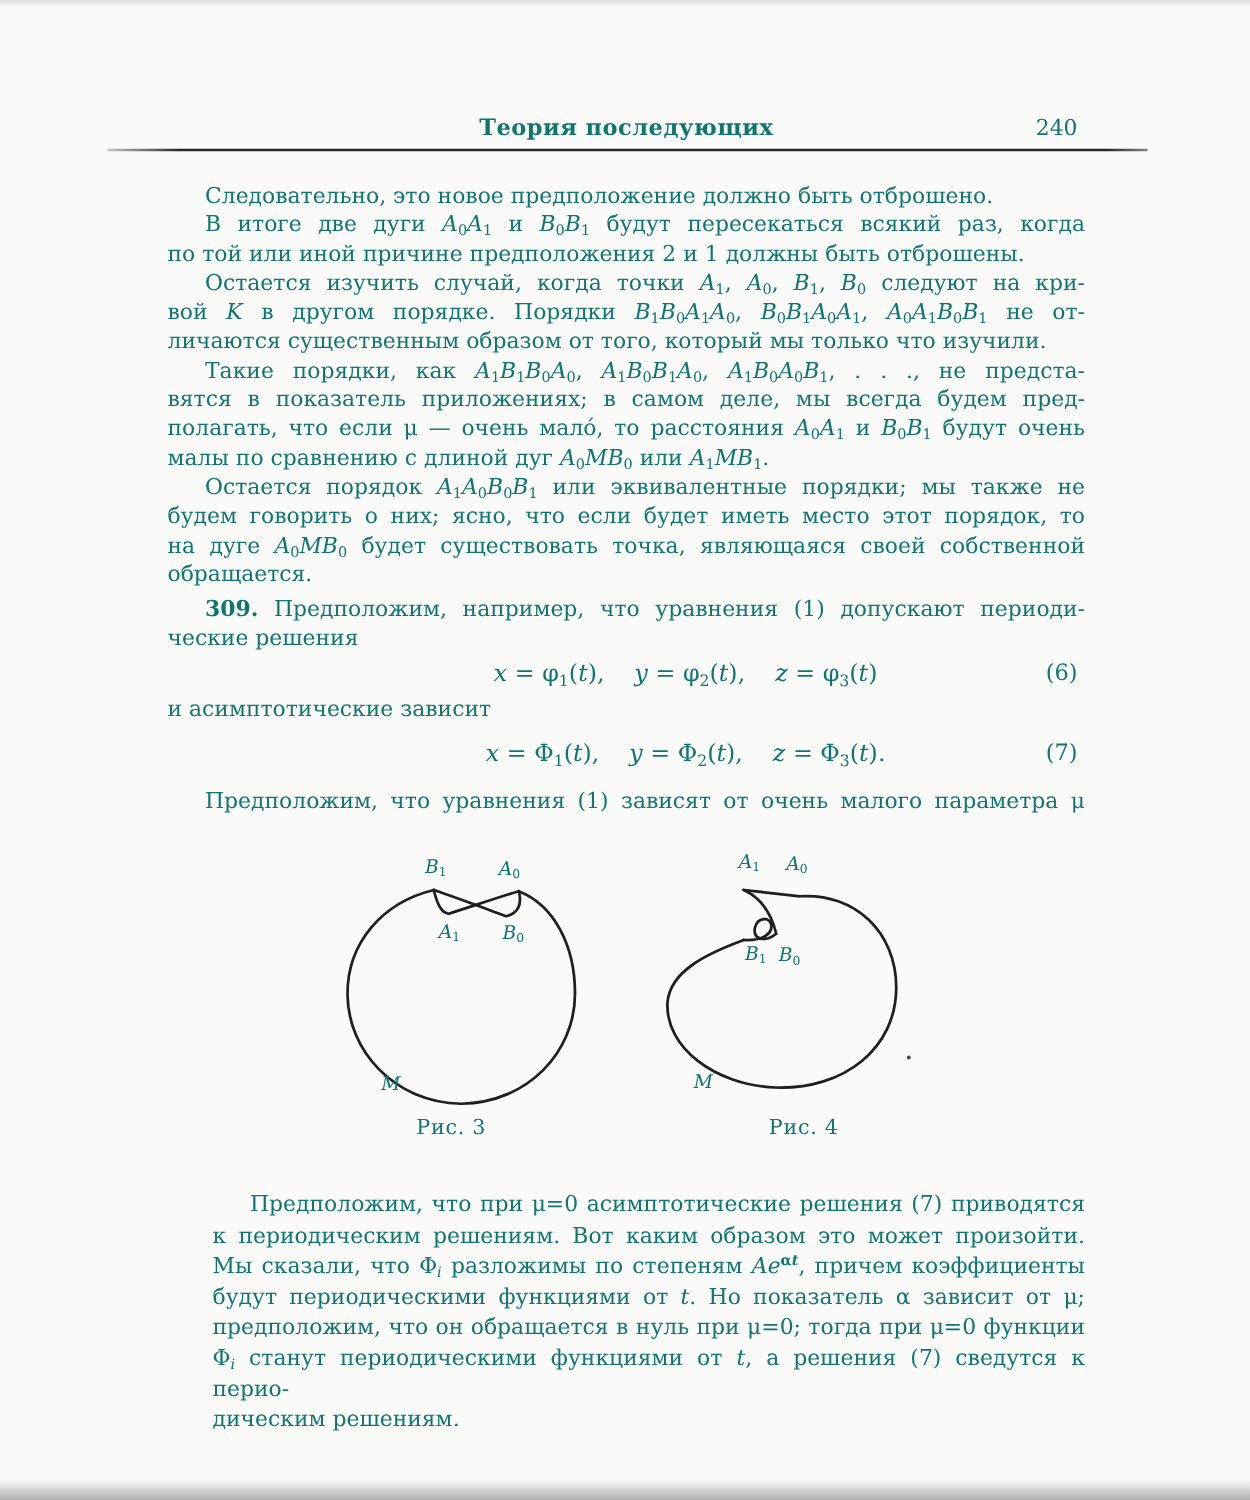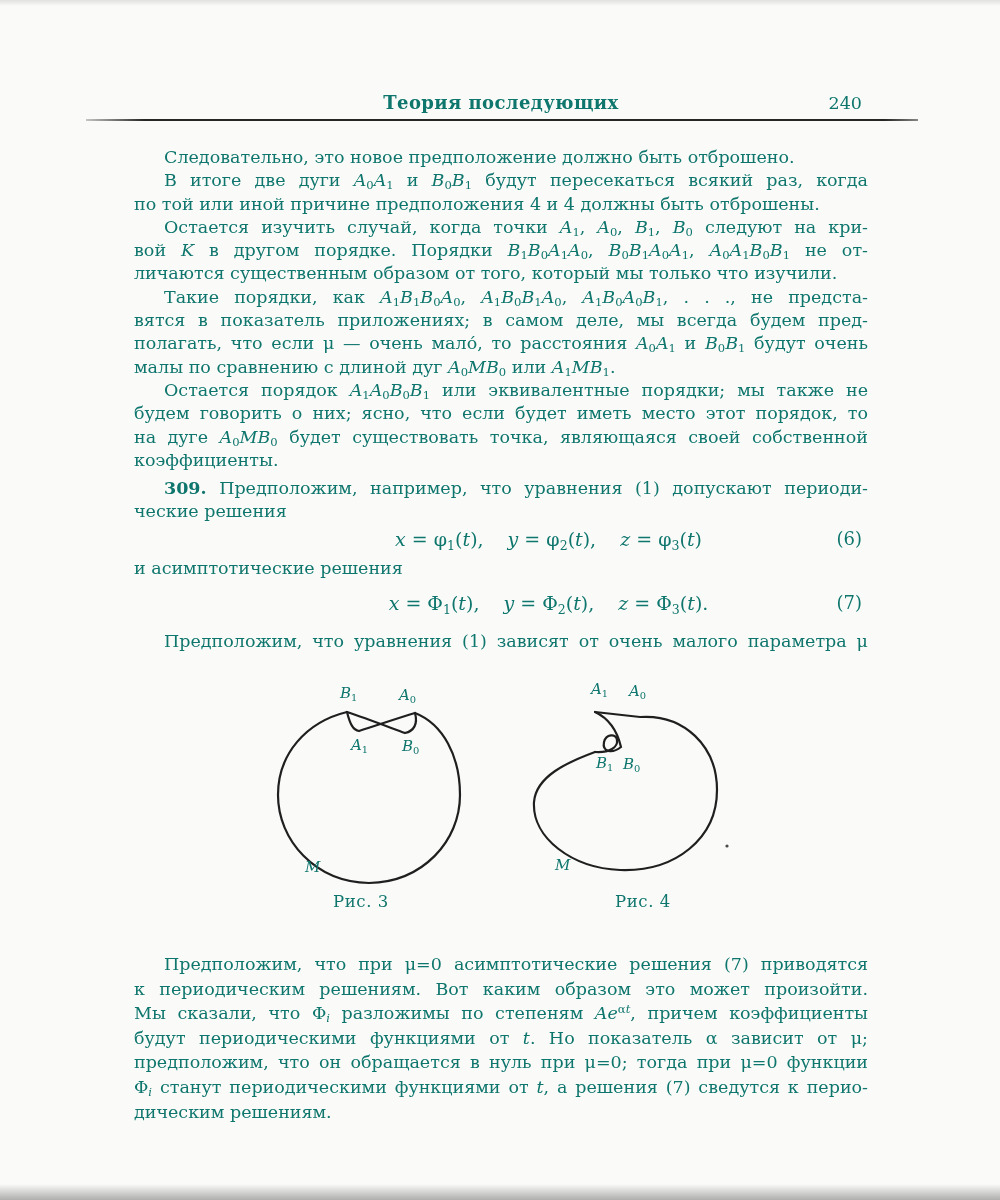--- a/index.html
+++ b/index.html
@@ -23,25 +23,25 @@
   .title{position:absolute;left:0;right:0;text-align:center;
          font-weight:bold;font-size:18px;letter-spacing:0.4px;}
   .pagenum{position:absolute;right:6px;top:1px;font-size:17.5px;}
   .rule{position:absolute;top:119px;left:86px;width:832px;height:2px;
         background:linear-gradient(to right, rgba(38,38,38,0.25), #262626 7%, #262626 96%, rgba(38,38,38,0.55));}
   .flow{position:absolute;left:134px;width:734px;font-size:17.5px;}
   .flow-top{top:146px;}
   .flow-bottom{top:952px;}
   .para{margin:0;}
   .line{line-height:23.3px;}
-  .flow-bottom .line{line-height:24.6px;}
+  .flow-bottom .line{line-height:24.6px;margin-left:36px;}
   .jl{text-align:justify;text-align-last:justify;}
   .ind{text-indent:30px;}
   sub{font-size:66%;vertical-align:-0.28em;line-height:0;}
-  sup{font-size:66%;vertical-align:0.5em;line-height:0;}
+  sup{font-size:66%;vertical-align:0.5em;line-height:0;font-weight:bold;}
   i{font-style:italic;}
   .eq{position:relative;display:flex;justify-content:center;gap:24px;
       padding-left:95px;font-size:19px;line-height:26px;}
   .eq-6{margin:2px 0 5px 0;}
   .eq-7{margin:10px 0 14px 0;}
   .eq-num{position:absolute;right:6px;top:0;font-size:18px;}
   .figures{position:absolute;top:676px;left:144px;width:734px;height:252px;}
   .fig{position:absolute;top:0;width:230px;height:250px;}
   .fig svg{position:absolute;left:0;top:0;}
   .flabel{position:absolute;font-size:15px;line-height:14px;}
@@ -59,51 +59,51 @@
     <div class="pagenum">240</div>
   </div>
   <div class="rule"></div>
 
   <div class="flow flow-top" id="flow-top">
       <div class="para">
         <div class="line ind">Следовательно, это новое предположение должно быть отброшено.</div>
       </div>
       <div class="para">
         <div class="line jl ind">В итоге две дуги <i>A</i><sub>0</sub><i>A</i><sub>1</sub> и <i>B</i><sub>0</sub><i>B</i><sub>1</sub> будут пересекаться всякий раз, когда</div>
-        <div class="line">по той или иной причине предположения 4 и 4 должны быть отброшены.</div>
+        <div class="line">по той или иной причине предположения 2 и 1 должны быть отброшены.</div>
       </div>
       <div class="para">
         <div class="line jl ind">Остается изучить случай, когда точки <i>A</i><sub>1</sub>, <i>A</i><sub>0</sub>, <i>B</i><sub>1</sub>, <i>B</i><sub>0</sub> следуют на кри-</div>
         <div class="line jl">вой <i>K</i> в другом порядке. Порядки <i>B</i><sub>1</sub><i>B</i><sub>0</sub><i>A</i><sub>1</sub><i>A</i><sub>0</sub>, <i>B</i><sub>0</sub><i>B</i><sub>1</sub><i>A</i><sub>0</sub><i>A</i><sub>1</sub>, <i>A</i><sub>0</sub><i>A</i><sub>1</sub><i>B</i><sub>0</sub><i>B</i><sub>1</sub> не от-</div>
         <div class="line">личаются существенным образом от того, который мы только что изучили.</div>
       </div>
       <div class="para">
         <div class="line jl ind">Такие порядки, как <i>A</i><sub>1</sub><i>B</i><sub>1</sub><i>B</i><sub>0</sub><i>A</i><sub>0</sub>, <i>A</i><sub>1</sub><i>B</i><sub>0</sub><i>B</i><sub>1</sub><i>A</i><sub>0</sub>, <i>A</i><sub>1</sub><i>B</i><sub>0</sub><i>A</i><sub>0</sub><i>B</i><sub>1</sub>, . . ., не предста-</div>
         <div class="line jl">вятся в показатель приложениях; в самом деле, мы всегда будем пред-</div>
         <div class="line jl">полагать, что если μ — очень мало́, то расстояния <i>A</i><sub>0</sub><i>A</i><sub>1</sub> и <i>B</i><sub>0</sub><i>B</i><sub>1</sub> будут очень</div>
         <div class="line">малы по сравнению с длиной дуг <i>A</i><sub>0</sub><i>MB</i><sub>0</sub> или <i>A</i><sub>1</sub><i>MB</i><sub>1</sub>.</div>
       </div>
       <div class="para">
         <div class="line jl ind">Остается порядок <i>A</i><sub>1</sub><i>A</i><sub>0</sub><i>B</i><sub>0</sub><i>B</i><sub>1</sub> или эквивалентные порядки; мы также не</div>
         <div class="line jl">будем говорить о них; ясно, что если будет иметь место этот порядок, то</div>
         <div class="line jl">на дуге <i>A</i><sub>0</sub><i>MB</i><sub>0</sub> будет существовать точка, являющаяся своей собственной</div>
-        <div class="line">коэффициенты.</div>
+        <div class="line">обращается.</div>
       </div>
       <div class="para" style="margin-top: 5px;">
         <div class="line jl ind"><b>309.</b> Предположим, например, что уравнения (1) допускают периоди-</div>
         <div class="line">ческие решения</div>
       </div>
       <div class="eq eq-6">
         <span class="eq-part"><i>x</i> = φ<sub>1</sub>(<i>t</i>),</span>
         <span class="eq-part"><i>y</i> = φ<sub>2</sub>(<i>t</i>),</span>
         <span class="eq-part"><i>z</i> = φ<sub>3</sub>(<i>t</i>)</span>
         <span class="eq-num">(6)</span>
       </div>
       <div class="para">
-        <div class="line">и асимптотические решения</div>
+        <div class="line">и асимптотические зависит</div>
       </div>
       <div class="eq eq-7">
         <span class="eq-part"><i>x</i> = Φ<sub>1</sub>(<i>t</i>),</span>
         <span class="eq-part"><i>y</i> = Φ<sub>2</sub>(<i>t</i>),</span>
         <span class="eq-part"><i>z</i> = Φ<sub>3</sub>(<i>t</i>).</span>
         <span class="eq-num">(7)</span>
       </div>
       <div class="para">
         <div class="line jl ind">Предположим, что уравнения (1) зависят от очень малого параметра μ</div>
       </div>

